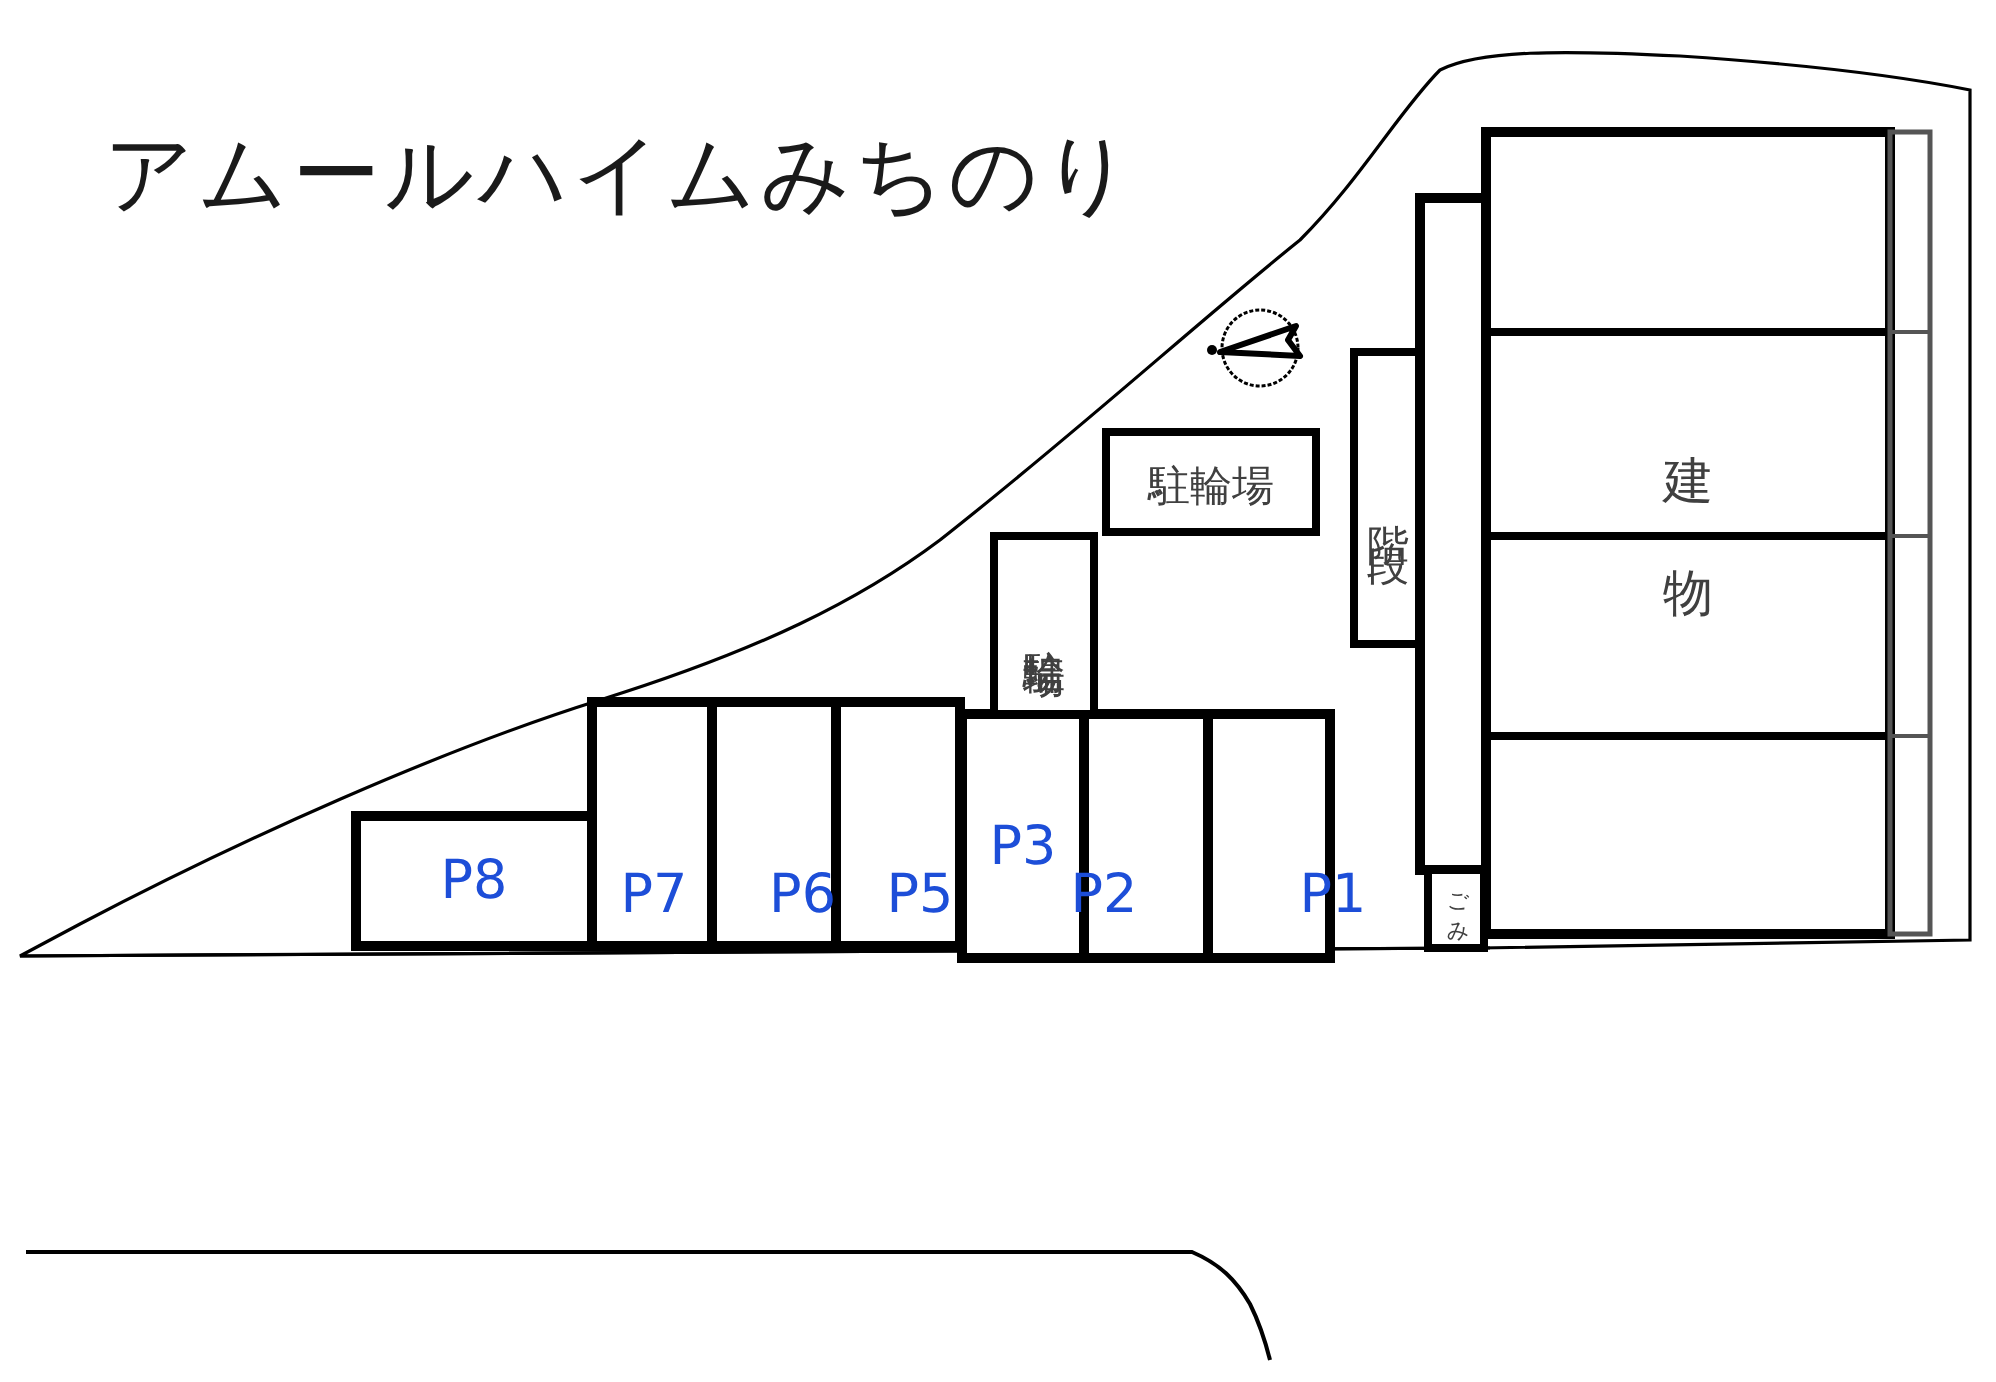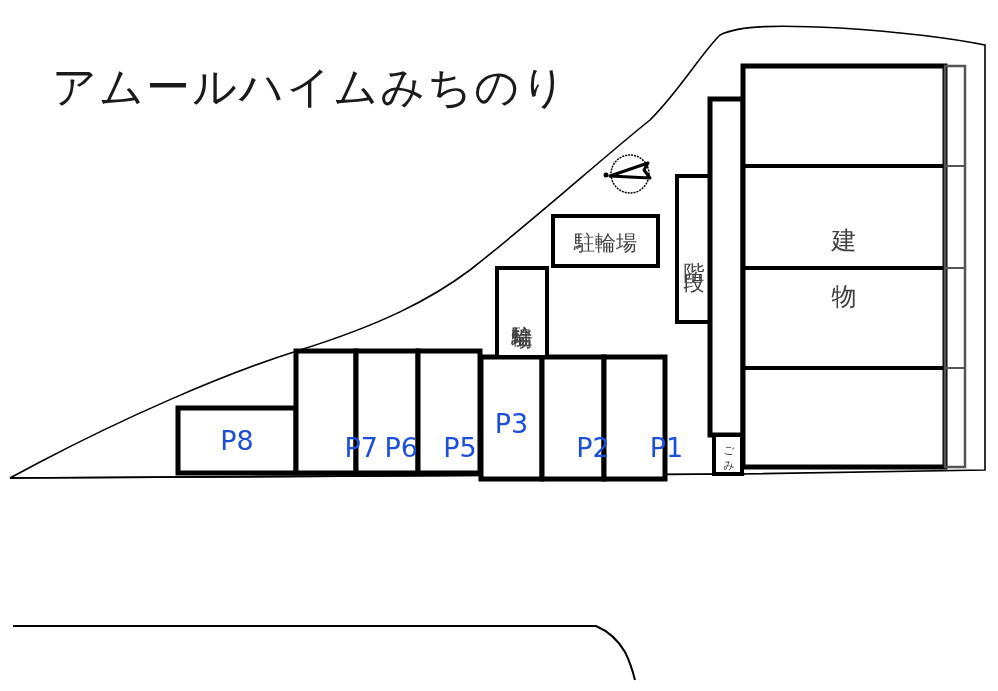--- a/index.html
+++ b/index.html
@@ -62,25 +62,25 @@
   <g>
     <circle cx="630" cy="174" r="19" fill="none" stroke="#000" stroke-width="1.5" stroke-dasharray="2 1"></circle>
     <path d="M610,176 L648,163 L644,170 L650,178 Z" fill="none" stroke="#000" stroke-width="3" stroke-linejoin="round"></path>
     <circle cx="606" cy="175" r="2.5" fill="#000"></circle>
   </g>
 </svg>
 
 <div class="title">アムールハイムみちのり</div>
 
 <div class="lbl p-lbl" style="left:178px; top:425px; width:118px;">P8</div>
-<div class="lbl p-lbl" style="left:298px; top:432px; width:80px;text-align:right;">P7</div>
+<div class="lbl p-lbl" style="left:287px; top:432px; width:80px;">P7</div>
 <div class="lbl p-lbl" style="left:356px; top:432px; width:62px;text-align:right;">P6</div>
 <div class="lbl p-lbl" style="left:420px; top:432px; width:80px;">P5</div>
 <div class="lbl p-lbl" style="left:481px; top:408px; width:61px;">P3</div>
-<div class="lbl p-lbl" style="left:553px; top:432px; width:80px;">P2</div>
+<div class="lbl p-lbl" style="left:512px; top:432px; width:80px;">P2</div>
 <div class="lbl p-lbl" style="left:636px; top:432px; width:61px;">P1</div>
 
 <div class="lbl bike-h" style="left:553px; top:229px; width:105px;">駐輪場</div>
 <div class="lbl bike-h vert" style="left:508px; top:270px; height:82px;">駐輪場</div>
 
 <div class="lbl stairs vert" style="left:680px; top:220px; height:70px;">階段</div>
 
 <div class="lbl bldg" style="left:743px; top:214px; width:202px;">建</div>
 <div class="lbl bldg" style="left:743px; top:270px; width:202px;">物</div>
 

